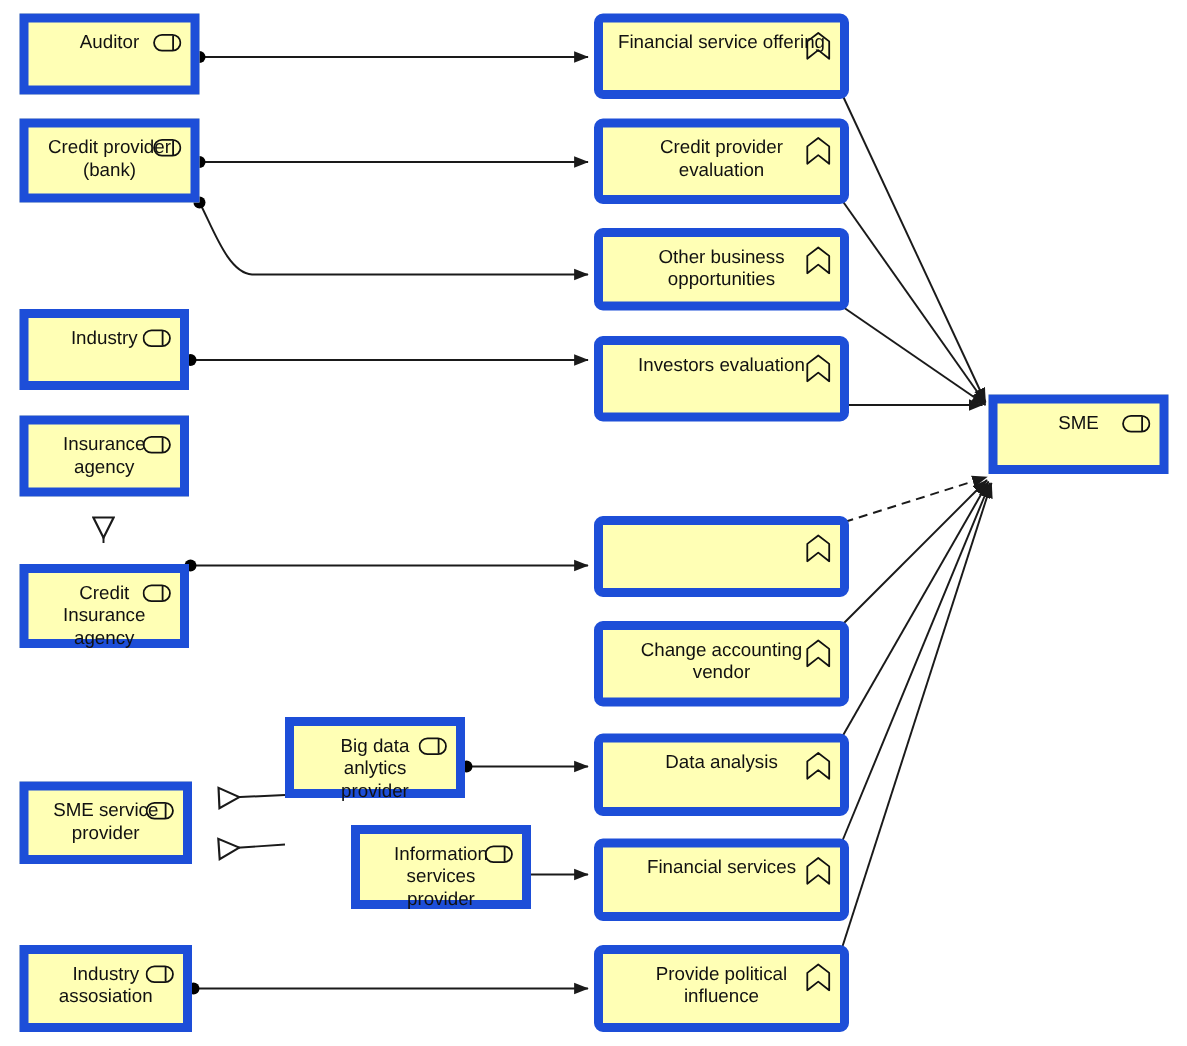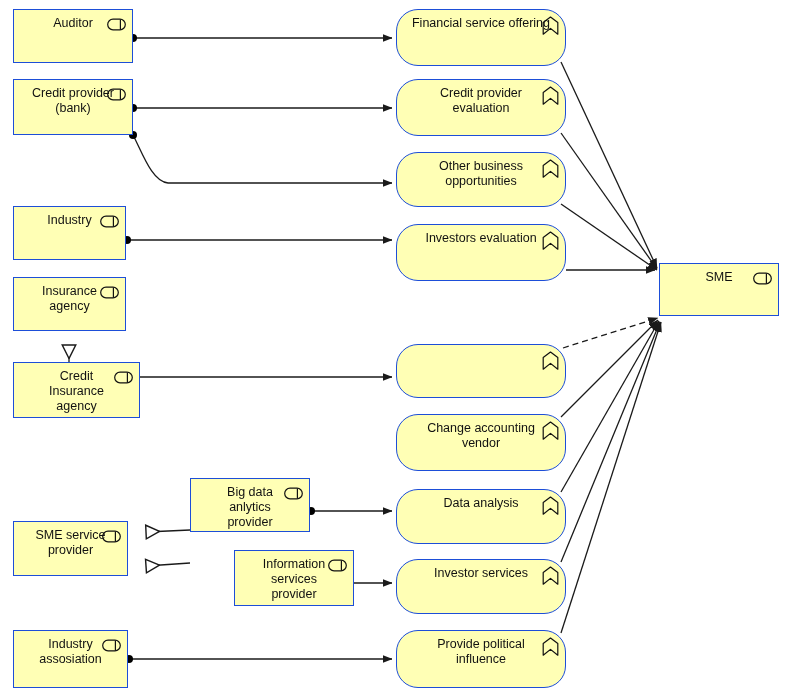--- a/index.html
+++ b/index.html
@@ -1,20 +1,20 @@
 <!DOCTYPE html>
 <html><head>
 <meta charset="utf-8">
 <style>
   html,body{margin:0;padding:0;background:#ffffff;}
   body{font-family:"Liberation Sans", sans-serif;}
   #canvas{position:relative;width:791px;height:697px;background:#ffffff;overflow:hidden;}
-  .node{position:absolute;box-sizing:border-box;background:#ffffb5;border:1px solid #1d4ed8;padding-left:36px;}
+  .node{position:absolute;box-sizing:border-box;background:#ffffb5;border:6px solid #1d4ed8;padding-left:36px;}
   .node.actor{border-radius:0;}
-  .node.service{border-radius:22px;}
+  .node.service{border-radius:6px;}
   .node .label{
     position:absolute;left:6px;right:6px;top:6px;
     text-align:center;font-size:12.5px;line-height:15px;color:#111111;
     white-space:pre-line;
   }
   .node .badge{position:absolute;top:7px;right:6px;width:19px;height:13px;}
   .node.service .badge{top:6px;right:6px;width:17px;height:19px;}
   svg.edges{position:absolute;left:0;top:0;width:791px;height:697px;pointer-events:none;}
   .edge{fill:none;stroke:#1a1a1a;stroke-width:1.3;}
   .edge.dashed{stroke-dasharray:6 4;}
@@ -91,21 +91,21 @@
           </svg></span>
       </div>
       <div class="node actor" style="left: 13px; top: 277px; width: 113px; height: 54px;">
         <div class="label">Insurance
 agency</div>
         <span class="badge"><svg viewBox="0 0 19 13" width="19" height="13" aria-hidden="true">
             <rect x="0.7" y="1.2" width="17.6" height="10.6" rx="5.3" fill="none" stroke="#111" stroke-width="1.2"></rect>
             <line x1="13.4" y1="1.6" x2="13.4" y2="11.4" stroke="#111" stroke-width="1.2"></line>
           </svg></span>
       </div>
-      <div class="node actor" style="left: 13px; top: 362px; width: 127px; height: 56px;">
+      <div class="node actor" style="left: 13px; top: 376px; width: 113px; height: 56px;">
         <div class="label">Credit
 Insurance
 agency</div>
         <span class="badge"><svg viewBox="0 0 19 13" width="19" height="13" aria-hidden="true">
             <rect x="0.7" y="1.2" width="17.6" height="10.6" rx="5.3" fill="none" stroke="#111" stroke-width="1.2"></rect>
             <line x1="13.4" y1="1.6" x2="13.4" y2="11.4" stroke="#111" stroke-width="1.2"></line>
           </svg></span>
       </div>
       <div class="node actor" style="left: 13px; top: 521px; width: 115px; height: 55px;">
         <div class="label">SME service
@@ -186,21 +186,21 @@
             <path d="M 1.2 18.2 L 1.2 6.6 L 8.5 1.0 L 15.8 6.6 L 15.8 18.2 L 8.5 12.4 Z" fill="none" stroke="#111" stroke-width="1.2" stroke-linejoin="round"></path>
           </svg></span>
       </div>
       <div class="node service" style="left: 396px; top: 489px; width: 170px; height: 55px;">
         <div class="label">Data analysis</div>
         <span class="badge"><svg viewBox="0 0 17 19" width="17" height="19" aria-hidden="true">
             <path d="M 1.2 18.2 L 1.2 6.6 L 8.5 1.0 L 15.8 6.6 L 15.8 18.2 L 8.5 12.4 Z" fill="none" stroke="#111" stroke-width="1.2" stroke-linejoin="round"></path>
           </svg></span>
       </div>
       <div class="node service" style="left: 396px; top: 559px; width: 170px; height: 55px;">
-        <div class="label">Investor services</div>
+        <div class="label">Financial services</div>
         <span class="badge"><svg viewBox="0 0 17 19" width="17" height="19" aria-hidden="true">
             <path d="M 1.2 18.2 L 1.2 6.6 L 8.5 1.0 L 15.8 6.6 L 15.8 18.2 L 8.5 12.4 Z" fill="none" stroke="#111" stroke-width="1.2" stroke-linejoin="round"></path>
           </svg></span>
       </div>
       <div class="node service" style="left: 396px; top: 630px; width: 170px; height: 58px;">
         <div class="label">Provide political
 influence</div>
         <span class="badge"><svg viewBox="0 0 17 19" width="17" height="19" aria-hidden="true">
             <path d="M 1.2 18.2 L 1.2 6.6 L 8.5 1.0 L 15.8 6.6 L 15.8 18.2 L 8.5 12.4 Z" fill="none" stroke="#111" stroke-width="1.2" stroke-linejoin="round"></path>
           </svg></span>

